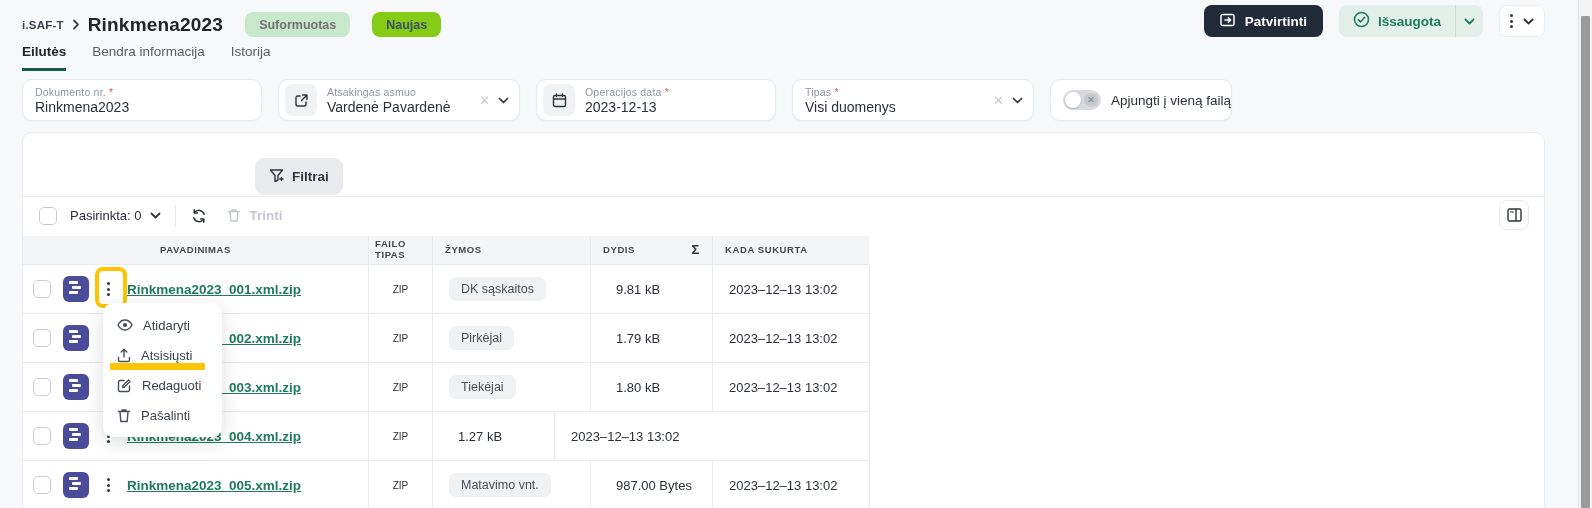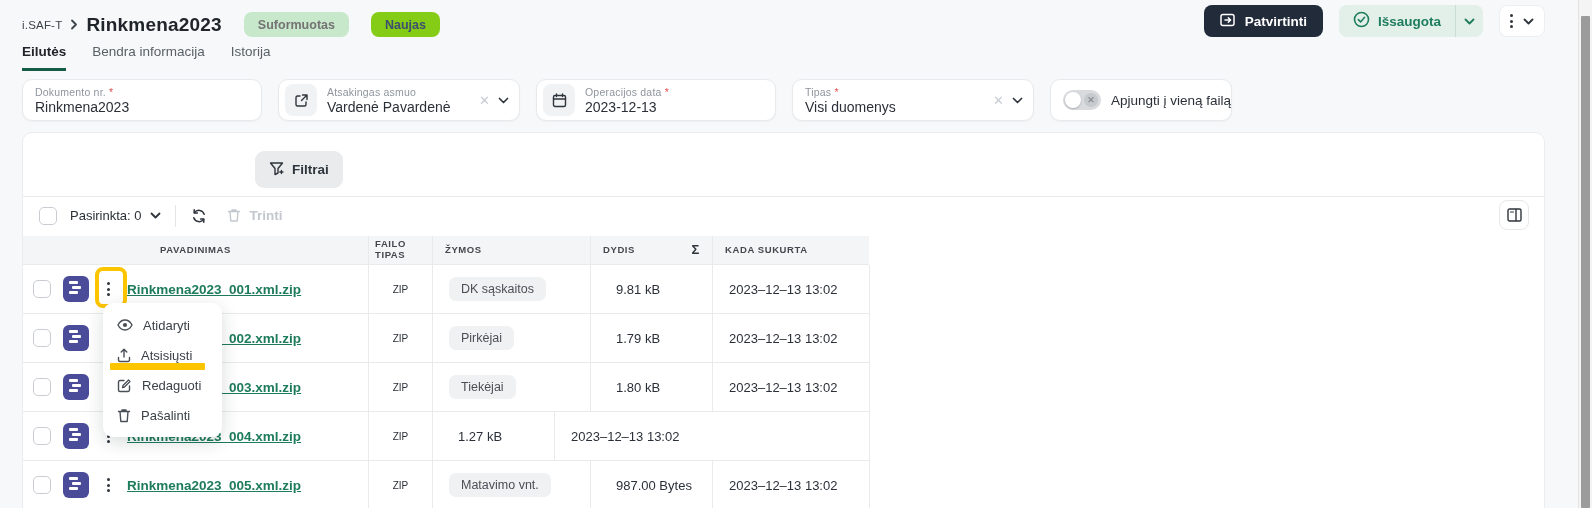--- a/index.html
+++ b/index.html
@@ -2,21 +2,21 @@
 <html><head>
 <meta charset="utf-8">
 <style>
   * { margin:0; padding:0; box-sizing:border-box; }
   html,body { width:1592px; height:508px; overflow:hidden; }
   body { font-family:"Liberation Sans", sans-serif; background:#f7f8f9; color:#32373e; position:relative; }
   .abs { position:absolute; }
 
   
   .breadcrumb { left:22px; top:12px; display:flex; align-items:center; gap:8px; }
-  .crumb-root { font-size:11.5px; font-weight:400; color:#3d434b; letter-spacing:.2px; }
+  .crumb-root { font-size:11.5px; font-weight:700; color:#3d434b; letter-spacing:.2px; }
   .crumb-sep svg { display:block; }
   .page-title { font-size:19px; font-weight:800; color:#20242b; letter-spacing:.2px; }
   .badge { height:25px; padding:0 14px; border-radius:8px; font-size:12.5px; font-weight:600; display:inline-flex; align-items:center; margin-left:14px; }
   .badge.green { background:#c8e8cc; color:#737373; }
   .badge.blue  { background:#84cc16; color:#3d4e6e; }
 
   .header-actions { right:47px; top:5px; display:flex; align-items:center; gap:16px; }
   .btn { height:32px; border-radius:8px; display:inline-flex; align-items:center; font-size:13.5px; font-weight:600; cursor:pointer; }
   .btn-saved { background:#e3efe9; color:#1e7d5f; padding:0; overflow:hidden; }
   .btn-saved .main { display:flex; align-items:center; gap:8px; padding:0 14px; height:100%; }
@@ -47,21 +47,21 @@
   .f-toggle { width:182px; gap:10px; }
   .toggle { width:38px; height:20px; border-radius:10px; background:#d8dadd; position:relative; flex:none; cursor:pointer; }
   .toggle .knob { position:absolute; left:2px; top:2px; width:16px; height:16px; border-radius:50%; background:#fff; box-shadow:0 1px 2px rgba(0,0,0,.2); }
   .toggle .offx { position:absolute; right:3px; top:3px; width:14px; height:14px; border-radius:50%; background:#c6cacd; color:#8b9097; font-size:9px; line-height:14px; text-align:center; font-weight:700; }
   .f-toggle .tlabel { font-size:13.5px; color:#2b3038; white-space:nowrap; }
 
   
   .card { left:22px; top:132px; width:1523px; height:392px; background:#fff; border:1px solid #ececee; border-radius:10px; }
   .search-input { position:absolute; left:17px; top:14px; width:205px; height:37px; border:1px solid #dcdfe2; border-radius:9px; display:flex; align-items:center; gap:9px; padding:0 12px; background:#fff; }
   .search-input .ph { font-size:13.5px; color:#9aa0a7; }
-  .btn-filter { position:absolute; left:232px; top:18px; height:37px; padding:0 14px; background:#e9ebed; border-radius:9px; display:flex; align-items:center; gap:8px; font-size:13.5px; font-weight:600; color:#2f353c; cursor:pointer; }
+  .btn-filter { position:absolute; left:232px; top:25px; height:37px; padding:0 14px; background:#e9ebed; border-radius:9px; display:flex; align-items:center; gap:8px; font-size:13.5px; font-weight:600; color:#2f353c; cursor:pointer; }
 
   .toolbar { position:absolute; left:0; top:63px; width:100%; height:38px; border-top:1px solid #e9eaec; display:flex; align-items:center; }
   .checkbox { width:18px; height:18px; border:1.5px solid #c9cdd2; border-radius:5px; background:#fff; flex:none; cursor:pointer; }
   .toolbar .checkbox { margin-left:16px; }
   .toolbar .sel-label { font-size:13px; color:#2b3038; margin-left:13px; }
   .toolbar .chev { margin-left:8px; display:flex; cursor:pointer; }
   .toolbar .vdiv { width:1px; height:22px; background:#e3e5e8; margin:0 15px 0 14px; }
   .toolbar .icon-btn { display:flex; align-items:center; cursor:pointer; }
   .toolbar .del { display:flex; align-items:center; gap:9px; margin-left:20px; color:#c3c8cf; font-size:13.5px; font-weight:600; }
   .col-btn { position:absolute; right:15px; top:67px; width:30px; height:30px; border:1px solid #e6e8ea; border-radius:8px; display:flex; align-items:center; justify-content:center; cursor:pointer; background:#fff; }

